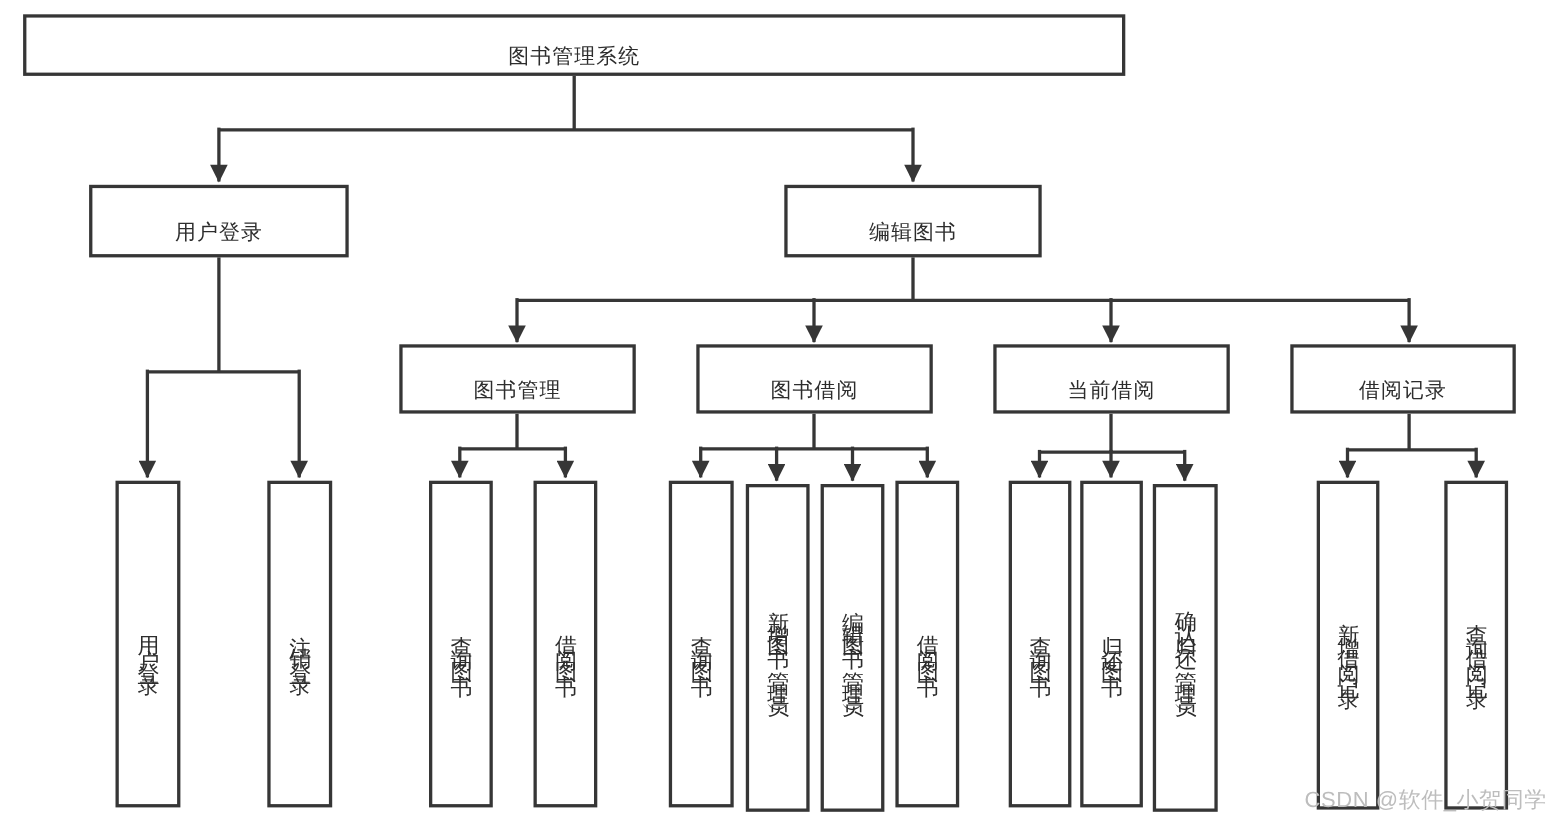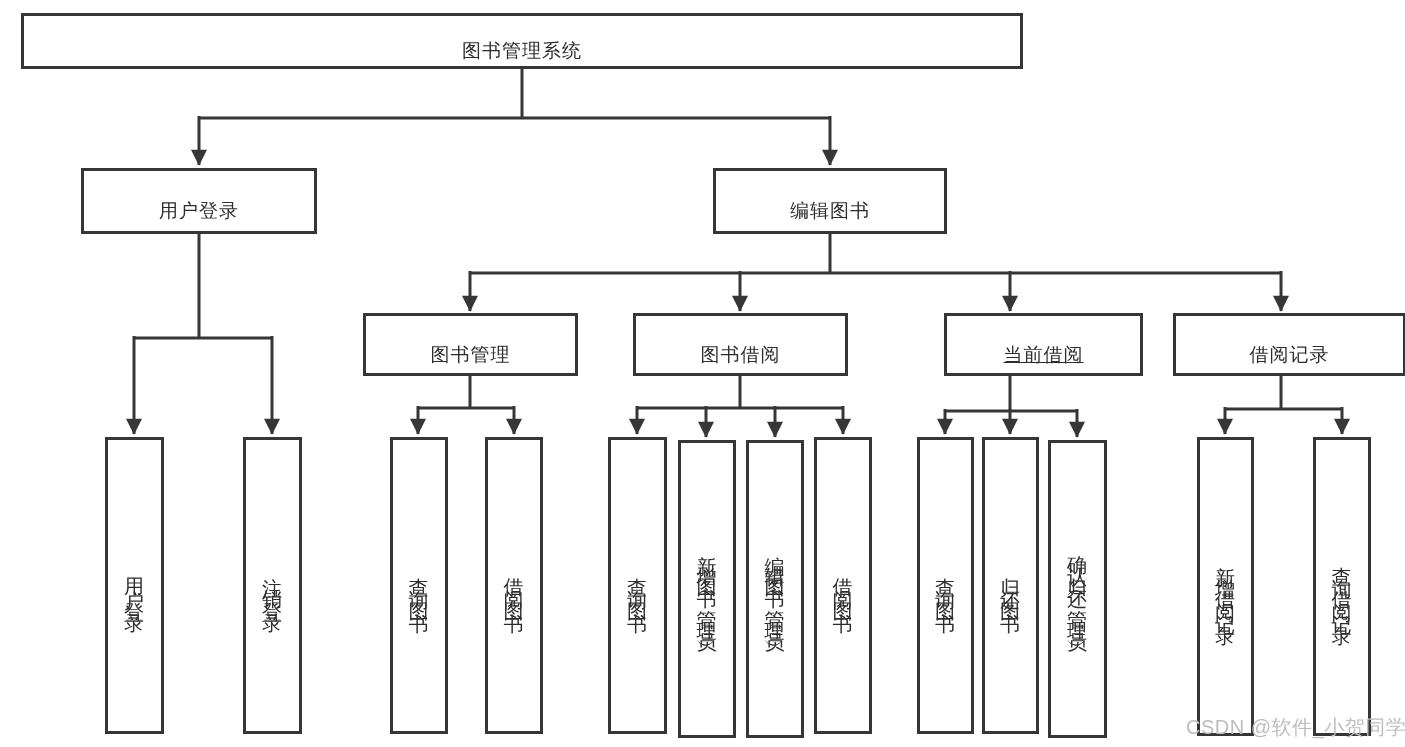--- a/index.html
+++ b/index.html
@@ -107,24 +107,24 @@
   <div class="box" style="left:713px; top:168px; width:234px; height:66px;">
     <span class="hlabel">编辑图书</span>
   </div>
 
   <div class="box" style="left:363px; top:313px; width:215px; height:63px;">
     <span class="hlabel">图书管理</span>
   </div>
   <div class="box" style="left:633px; top:313px; width:215px; height:63px;font-family:Liberation Serif, serif;">
     <span class="hlabel">图书借阅</span>
   </div>
-  <div class="box" style="left:944px; top:313px; width:199px; height:63px;text-decoration:underline;">
+  <div class="box" style="left:903px; top:313px; width:215px; height:63px;">
     <span class="hlabel">当前借阅</span>
   </div>
-  <div class="box" style="left:1173px; top:313px; width:233px; height:63px;">
+  <div class="box" style="left:1173px; top:313px; width:205px; height:63px;">
     <span class="hlabel">借阅记录</span>
   </div>
 
   <div class="box" style="left:105px; top:437px; width:59px; height:297px;">
     <span class="vtext">用户登录</span>
   </div>
   <div class="box" style="left:243px; top:437px; width:59px; height:297px;">
     <span class="vtext">注销登录</span>
   </div>
 

